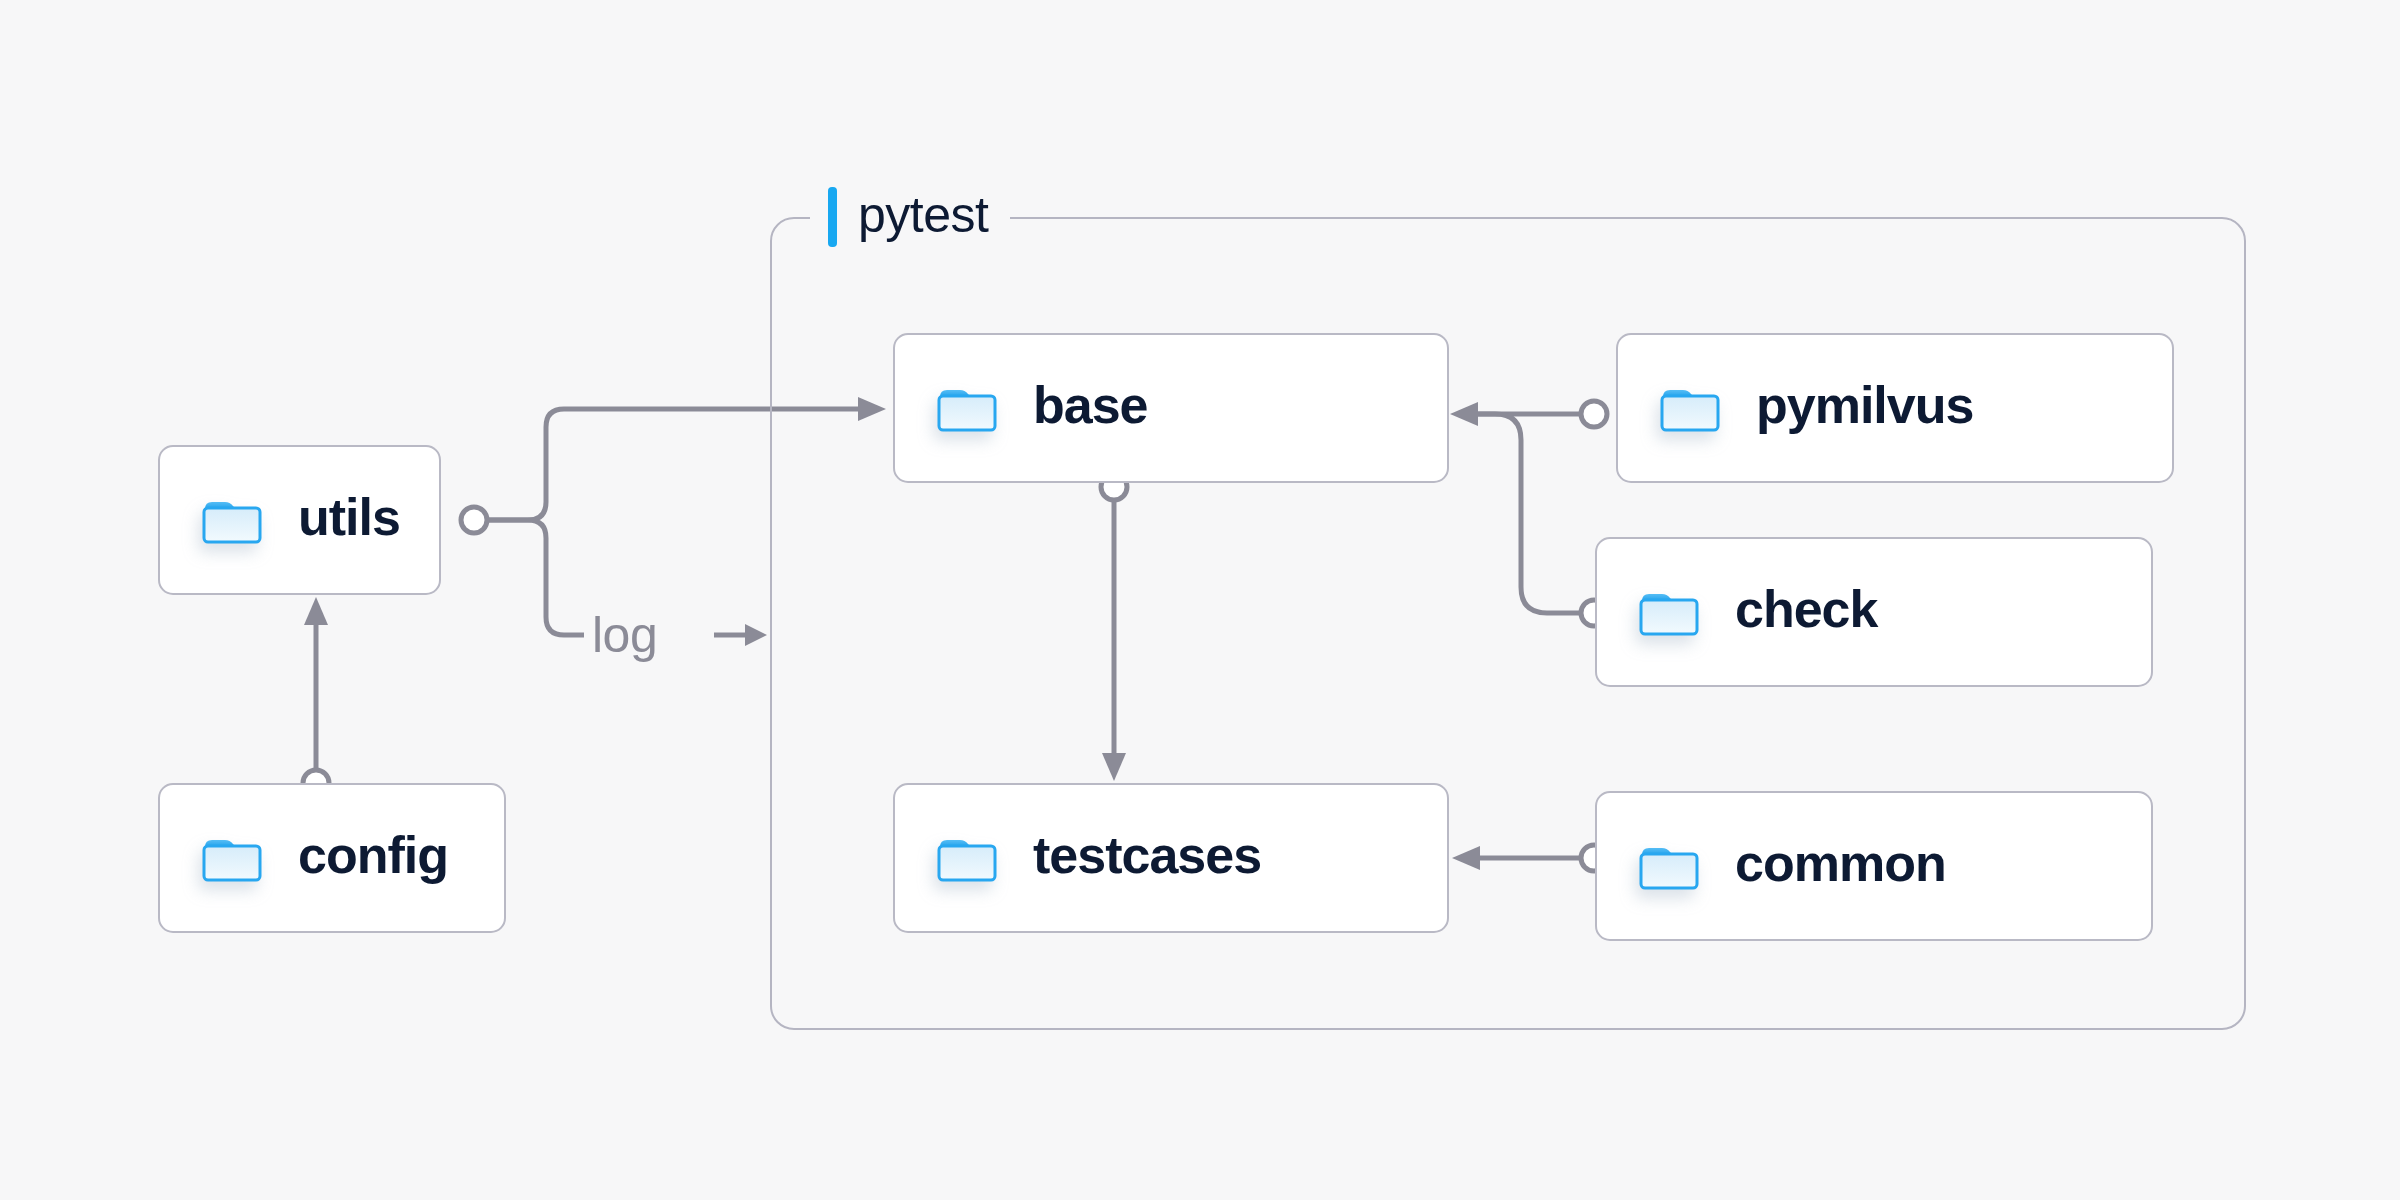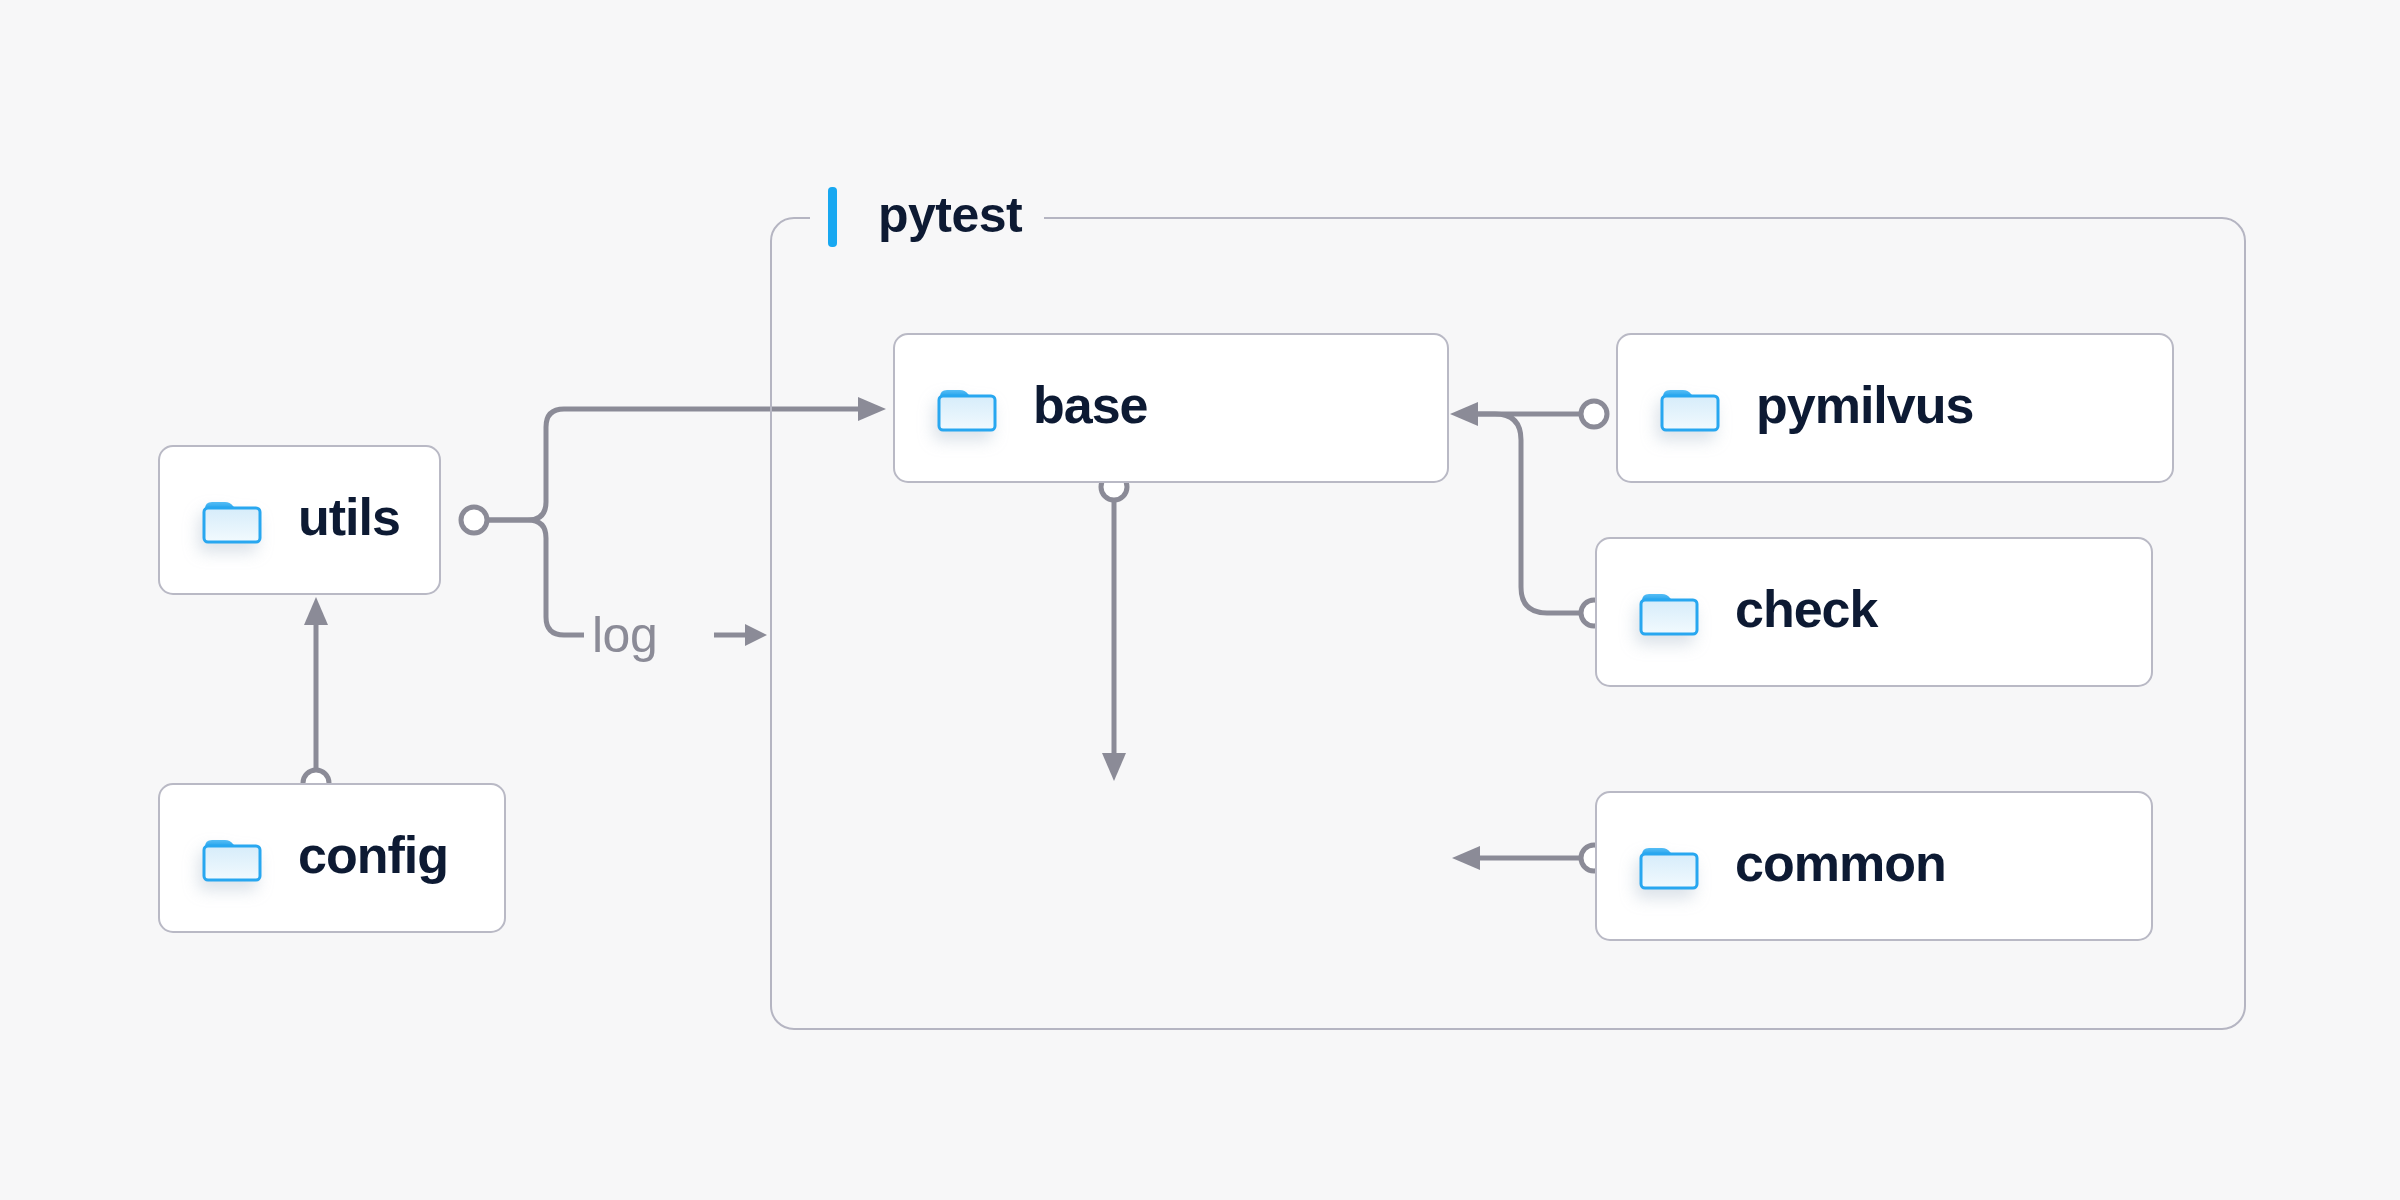--- a/index.html
+++ b/index.html
@@ -42,24 +42,23 @@
     padding:0 22px 0 18px;
     background:var(--background);
     z-index:3;
   }
   .accent-bar{
     width:9px;height:60px;border-radius:4px;
     background:var(--accent);
     flex:0 0 auto;
   }
   .group-label-text{
-    font-size:50px;font-weight:700;color:var(--text);
+    font-size:50px;font-weight:400;color:var(--text);
     letter-spacing:-0.5px;line-height:1;
     padding-bottom:4px;
-    margin-left:20px;
   }
   .node{
     position:absolute;
     height:150px;
     background:var(--node-fill);
     border:2px solid var(--node-border);
     border-radius:15px;
     display:flex;align-items:center;
     padding-left:40px;gap:34px;
     z-index:2;
@@ -173,20 +172,27 @@
   </div>
 
   <div class="node" style="left:1595px;top:537px;width:558px;">
     <svg class="folder" viewBox="0 0 64 52">
       <path class="folder-tab" d="M5 15 Q5 8 12 8 H25 Q30 8 33 12 L38 17 H5 Z"></path>
       <rect class="folder-body" x="4" y="14" width="56" height="34" rx="4"></rect>
     </svg>
     <span class="node-label">check</span>
   </div>
 
+  <div class="node" style="left:893px;top:783px;width:556px;">
+    <svg class="folder" viewBox="0 0 64 52">
+      <path class="folder-tab" d="M5 15 Q5 8 12 8 H25 Q30 8 33 12 L38 17 H5 Z"></path>
+      <rect class="folder-body" x="4" y="14" width="56" height="34" rx="4"></rect>
+    </svg>
+    <span class="node-label">testcases</span>
+  </div>
 
   <div class="node" style="left:1595px;top:783px;width:558px;margin-top:8px;">
     <svg class="folder" viewBox="0 0 64 52">
       <path class="folder-tab" d="M5 15 Q5 8 12 8 H25 Q30 8 33 12 L38 17 H5 Z"></path>
       <rect class="folder-body" x="4" y="14" width="56" height="34" rx="4"></rect>
     </svg>
     <span class="node-label">common</span>
   </div>
 
 </div>

